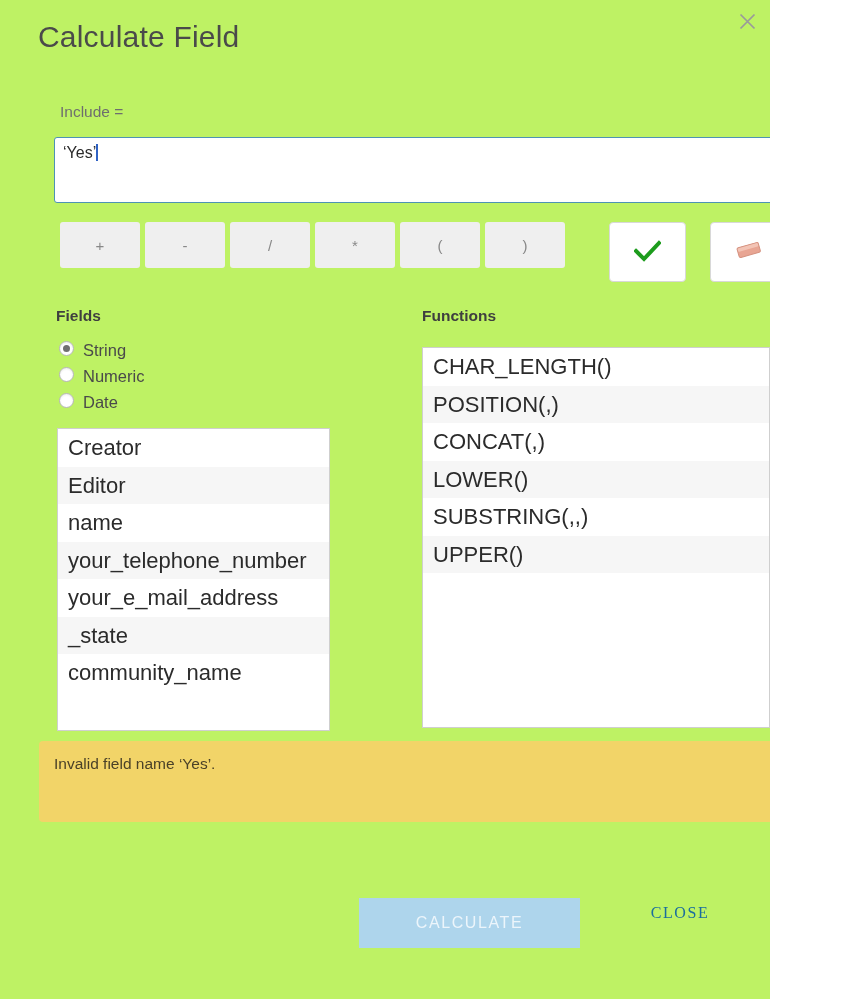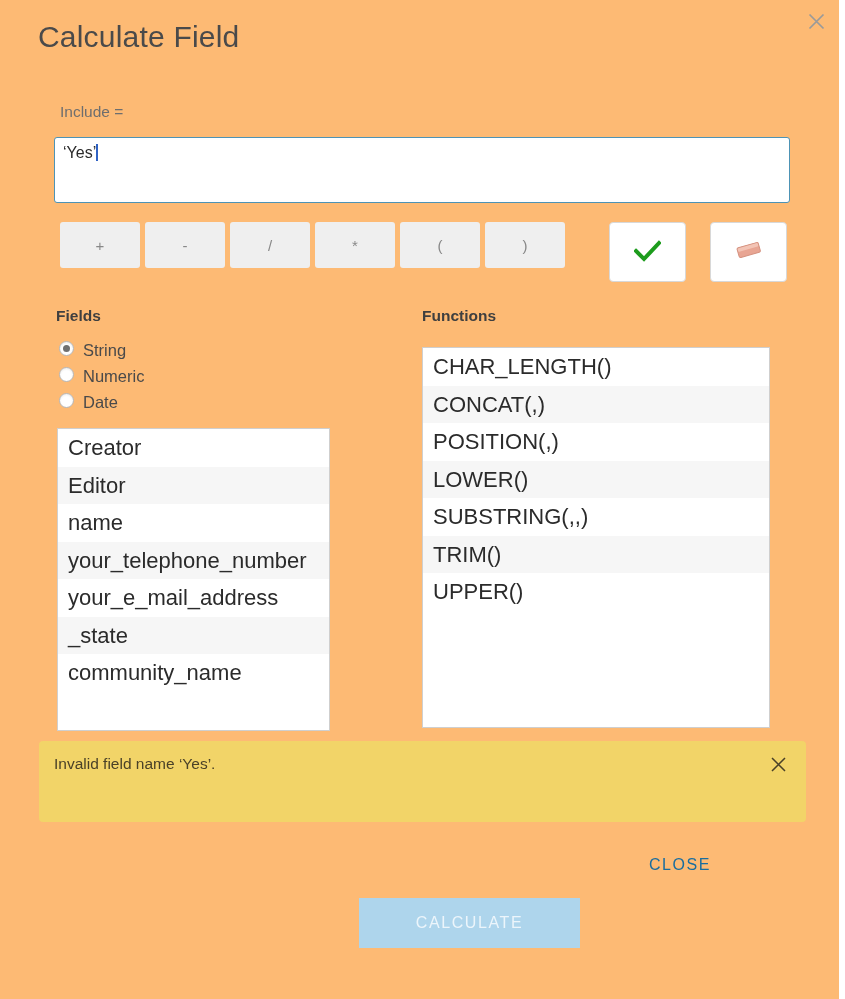--- a/index.html
+++ b/index.html
@@ -5,23 +5,23 @@
   * { box-sizing: border-box; }
   html, body {
     margin: 0; padding: 0;
     width: 845px; height: 999px;
     background: #ffffff;
     font-family: "Liberation Sans", sans-serif;
     -webkit-font-smoothing: antialiased;
   }
   #dialog {
     position: relative;
-    width: 839px;
+    width: 770px;
     height: 999px;
-    background: #fdba74;
+    background: #bef264;
     overflow: hidden;
   }
 
   
   .top-close {
     position: absolute;
     top: 6px; right: 8px;
     width: 30px; height: 30px;
     display: flex; align-items: center; justify-content: center;
     cursor: pointer;
@@ -211,28 +211,28 @@
     border: none;
     color: #ecf5fb;
     font-size: 16px;
     letter-spacing: 1.6px;
     font-family: "Liberation Sans", sans-serif;
     cursor: default;
     margin-top: 14px;
   }
   .btn-close {
     position: absolute;
-    left: 627px; top: 840px;
+    left: 627px; top: 888px;
     width: 106px; height: 50px;
     background: transparent;
     border: none;
     color: #1a6d9e;
     font-size: 16px;
     letter-spacing: 1.6px;
-    font-family: Liberation Sans, sans-serif;
+    font-family: Liberation Serif, serif;
     cursor: pointer;
   }
 </style>
 </head>
 <body>
 
 <div id="dialog">
 
   <div class="top-close">
     <svg width="17" height="17" viewBox="0 0 17 17" aria-hidden="true">
@@ -301,25 +301,24 @@
     <div class="list-item">Editor</div>
     <div class="list-item">name</div>
     <div class="list-item">your_telephone_number</div>
     <div class="list-item">your_e_mail_address</div>
     <div class="list-item">_state</div>
     <div class="list-item">community_name</div>
   </div>
 
   <div class="panel panel-functions">
     <div class="list-item">CHAR_LENGTH()</div>
+    <div class="list-item">POSITION(,)</div>
     <div class="list-item">CONCAT(,)</div>
-    <div class="list-item">POSITION(,)</div>
     <div class="list-item">LOWER()</div>
     <div class="list-item">SUBSTRING(,,)</div>
-    <div class="list-item">TRIM()</div>
     <div class="list-item">UPPER()</div>
   </div>
 
   <div class="banner">
     <div class="banner-text">Invalid field name ‘Yes’.</div>
     <div class="banner-close">
       <svg width="17" height="17" viewBox="0 0 17 17" aria-hidden="true">
         <path d="M2 2 L15 15 M15 2 L2 15" stroke="#4a4128" stroke-width="1.5" fill="none"></path>
       </svg>
     </div>

